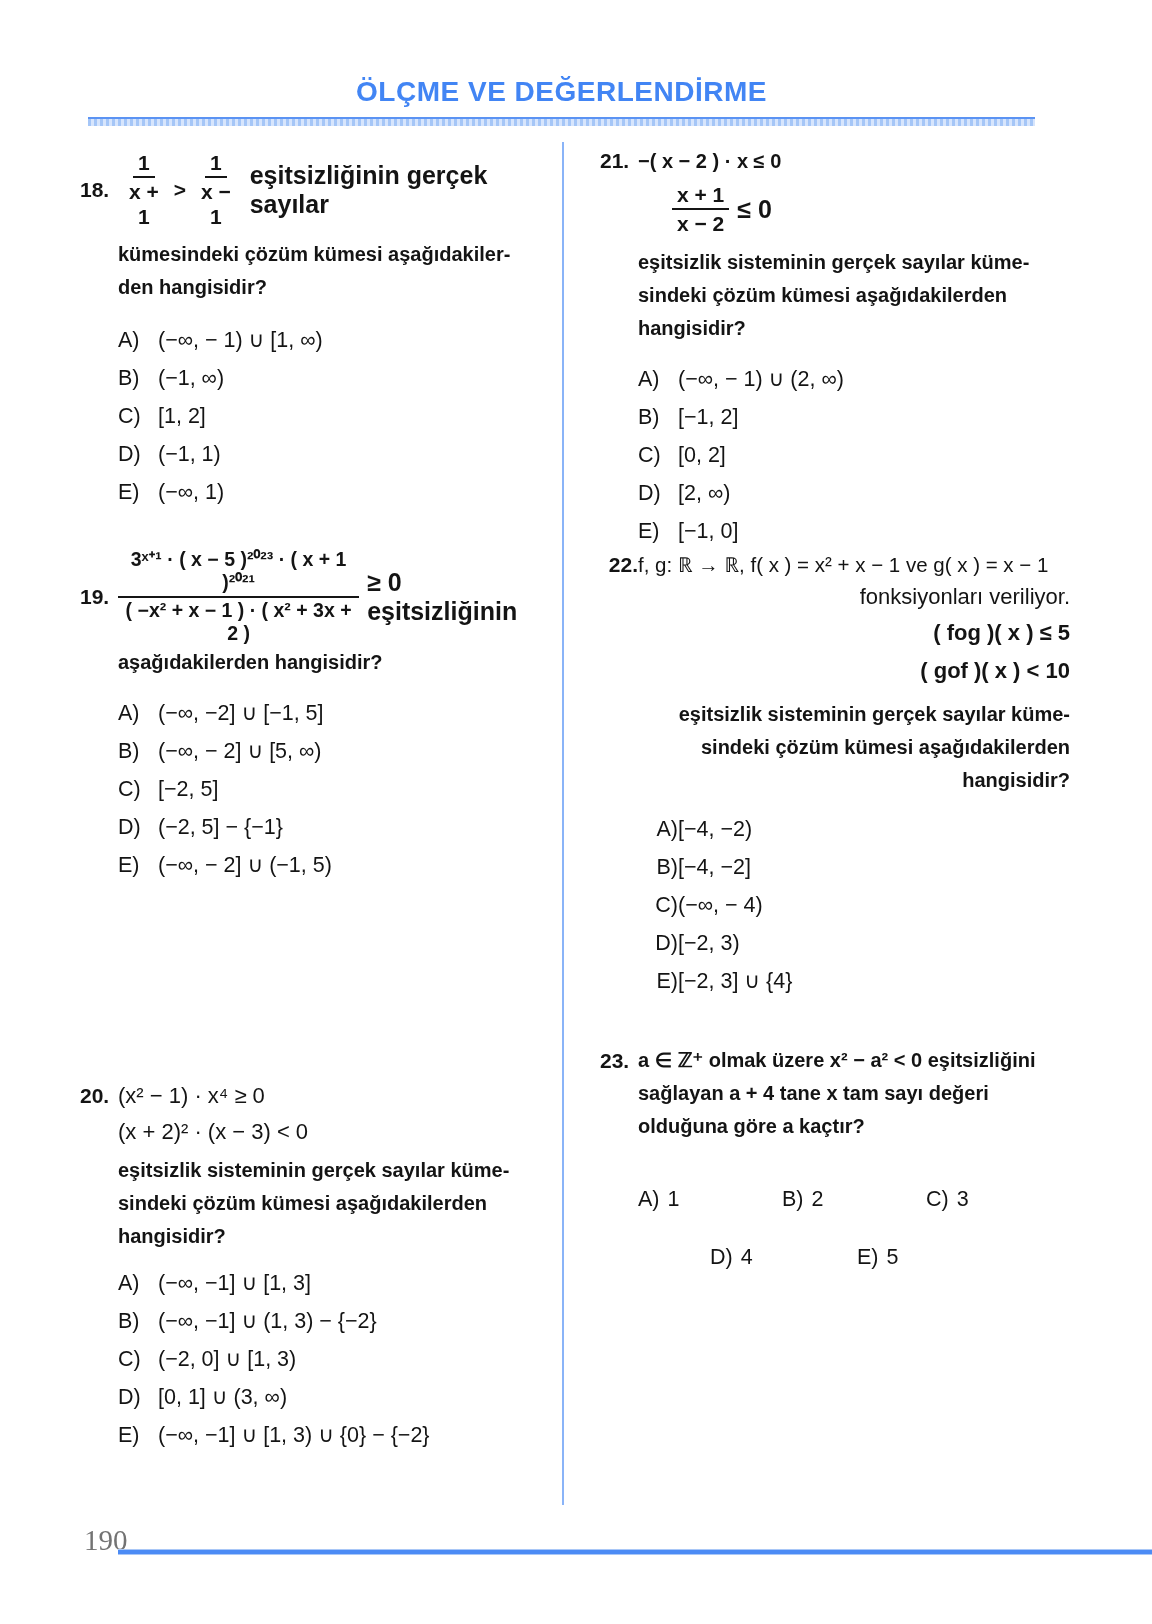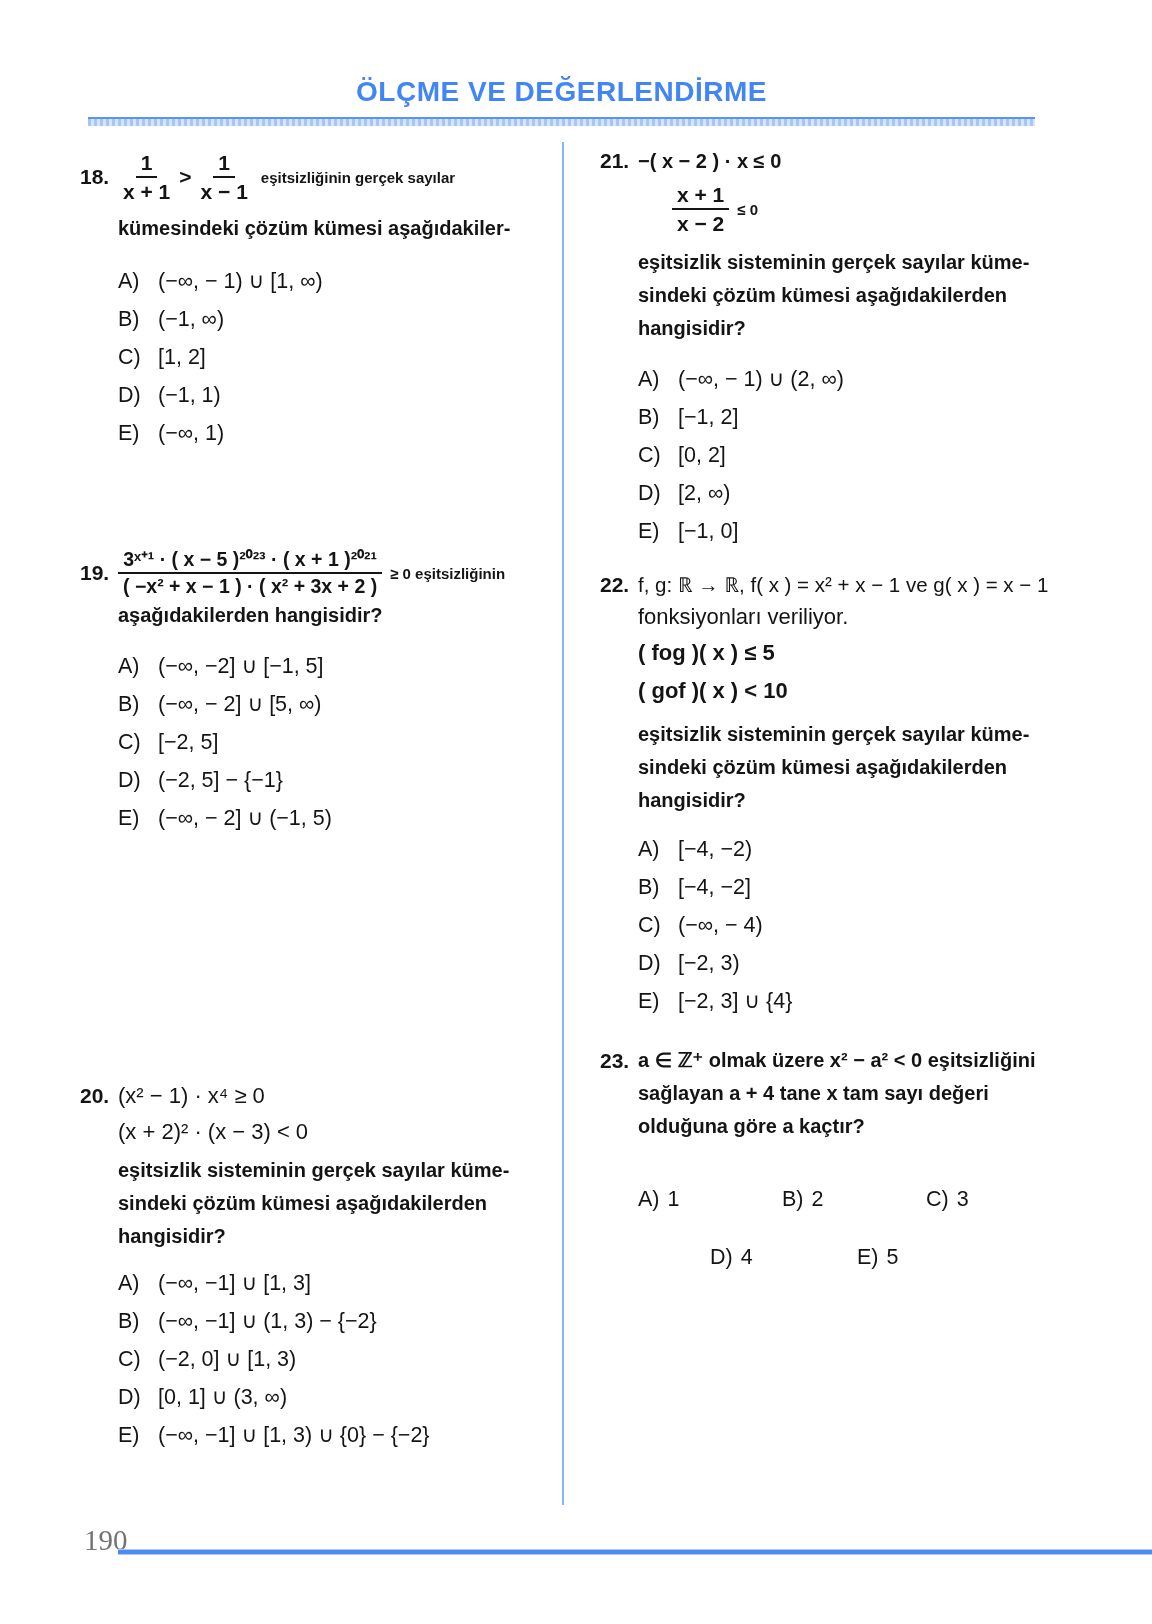--- a/index.html
+++ b/index.html
@@ -32,21 +32,21 @@
   .col-right{left:600px;top:142px;width:470px;}
   .question{position:absolute;left:0;width:100%;}
   
   .qhead{display:flex;align-items:center;}
   .qhead-top{display:flex;align-items:flex-start;}
   .qnum{font-weight:700;font-size:21px;flex:0 0 38px;line-height:30px;}
   .stem{margin-left:38px;font-weight:700;font-size:20px;line-height:33px;}
   .mline{margin-left:38px;font-size:22px;line-height:36px;font-weight:400;}
   .mline-bold{margin-left:38px;font-size:22px;line-height:38px;font-weight:700;}
   .intro{font-size:20.5px;line-height:30px;font-weight:400;}
-  .qtail{font-size:15px;font-weight:700;margin-left:8px;}
+  .qtail{font-size:25px;font-weight:700;margin-left:8px;}
   .mop{font-weight:700;font-size:21px;margin:0 4px;}
   
   .frac{display:inline-flex;flex-direction:column;align-items:center;
         font-weight:700;font-size:21px;line-height:1.2;text-align:center;}
   .frac .fnum{padding:0 5px 1px;border-bottom:2.5px solid #151515;}
   .frac .fden{padding:1px 5px 0;}
   .frac-big{font-size:19.5px;}
   .frac-row{display:flex;align-items:center;margin-left:72px;margin-top:6px;}
   
   .opts{margin-left:38px;}
@@ -89,20 +89,21 @@
           <span class="fden">x + 1</span>
         </span>
         <span class="mop">&gt;</span>
         <span class="frac">
           <span class="fnum">1</span>
           <span class="fden">x − 1</span>
         </span>
         <span class="qtail">eşitsizliğinin gerçek sayılar</span>
       </div>
       <div class="stem" style="margin-top:8px;">kümesindeki çözüm kümesi aşağıdakiler-</div>
+      <div class="stem">den hangisidir?</div>
       <div class="opts" style="margin-top:24px;">
         <div class="opt">
             <span class="olabel">A)</span>
             <span class="otext">(−∞, − 1) ∪ [1, ∞)</span>
           </div>
         <div class="opt">
             <span class="olabel">B)</span>
             <span class="otext">(−1, ∞)</span>
           </div>
         <div class="opt">
@@ -223,21 +224,21 @@
             <span class="olabel">D)</span>
             <span class="otext">[2, ∞)</span>
           </div>
         <div class="opt">
             <span class="olabel">E)</span>
             <span class="otext">[−1, 0]</span>
           </div>
       </div>
     </div>
 
-    <div class="question" style="top:428px;">
+    <div class="question" style="top:408px;text-align:right;">
       <div class="qhead-top">
         <span class="qnum">22.</span>
         <span class="intro">f, g: ℝ → ℝ, f( x ) = x² + x − 1 ve g( x ) = x − 1</span>
       </div>
       <div class="intro" style="margin-left:38px;font-size:22px;line-height:34px;">fonksiyonları veriliyor.</div>
       <div class="mline-bold">( fog )( x ) ≤ 5</div>
       <div class="mline-bold">( gof )( x ) &lt; 10</div>
       <div class="stem" style="margin-top:8px;">eşitsizlik sisteminin gerçek sayılar küme-</div>
       <div class="stem">sindeki çözüm kümesi aşağıdakilerden</div>
       <div class="stem">hangisidir?</div>

